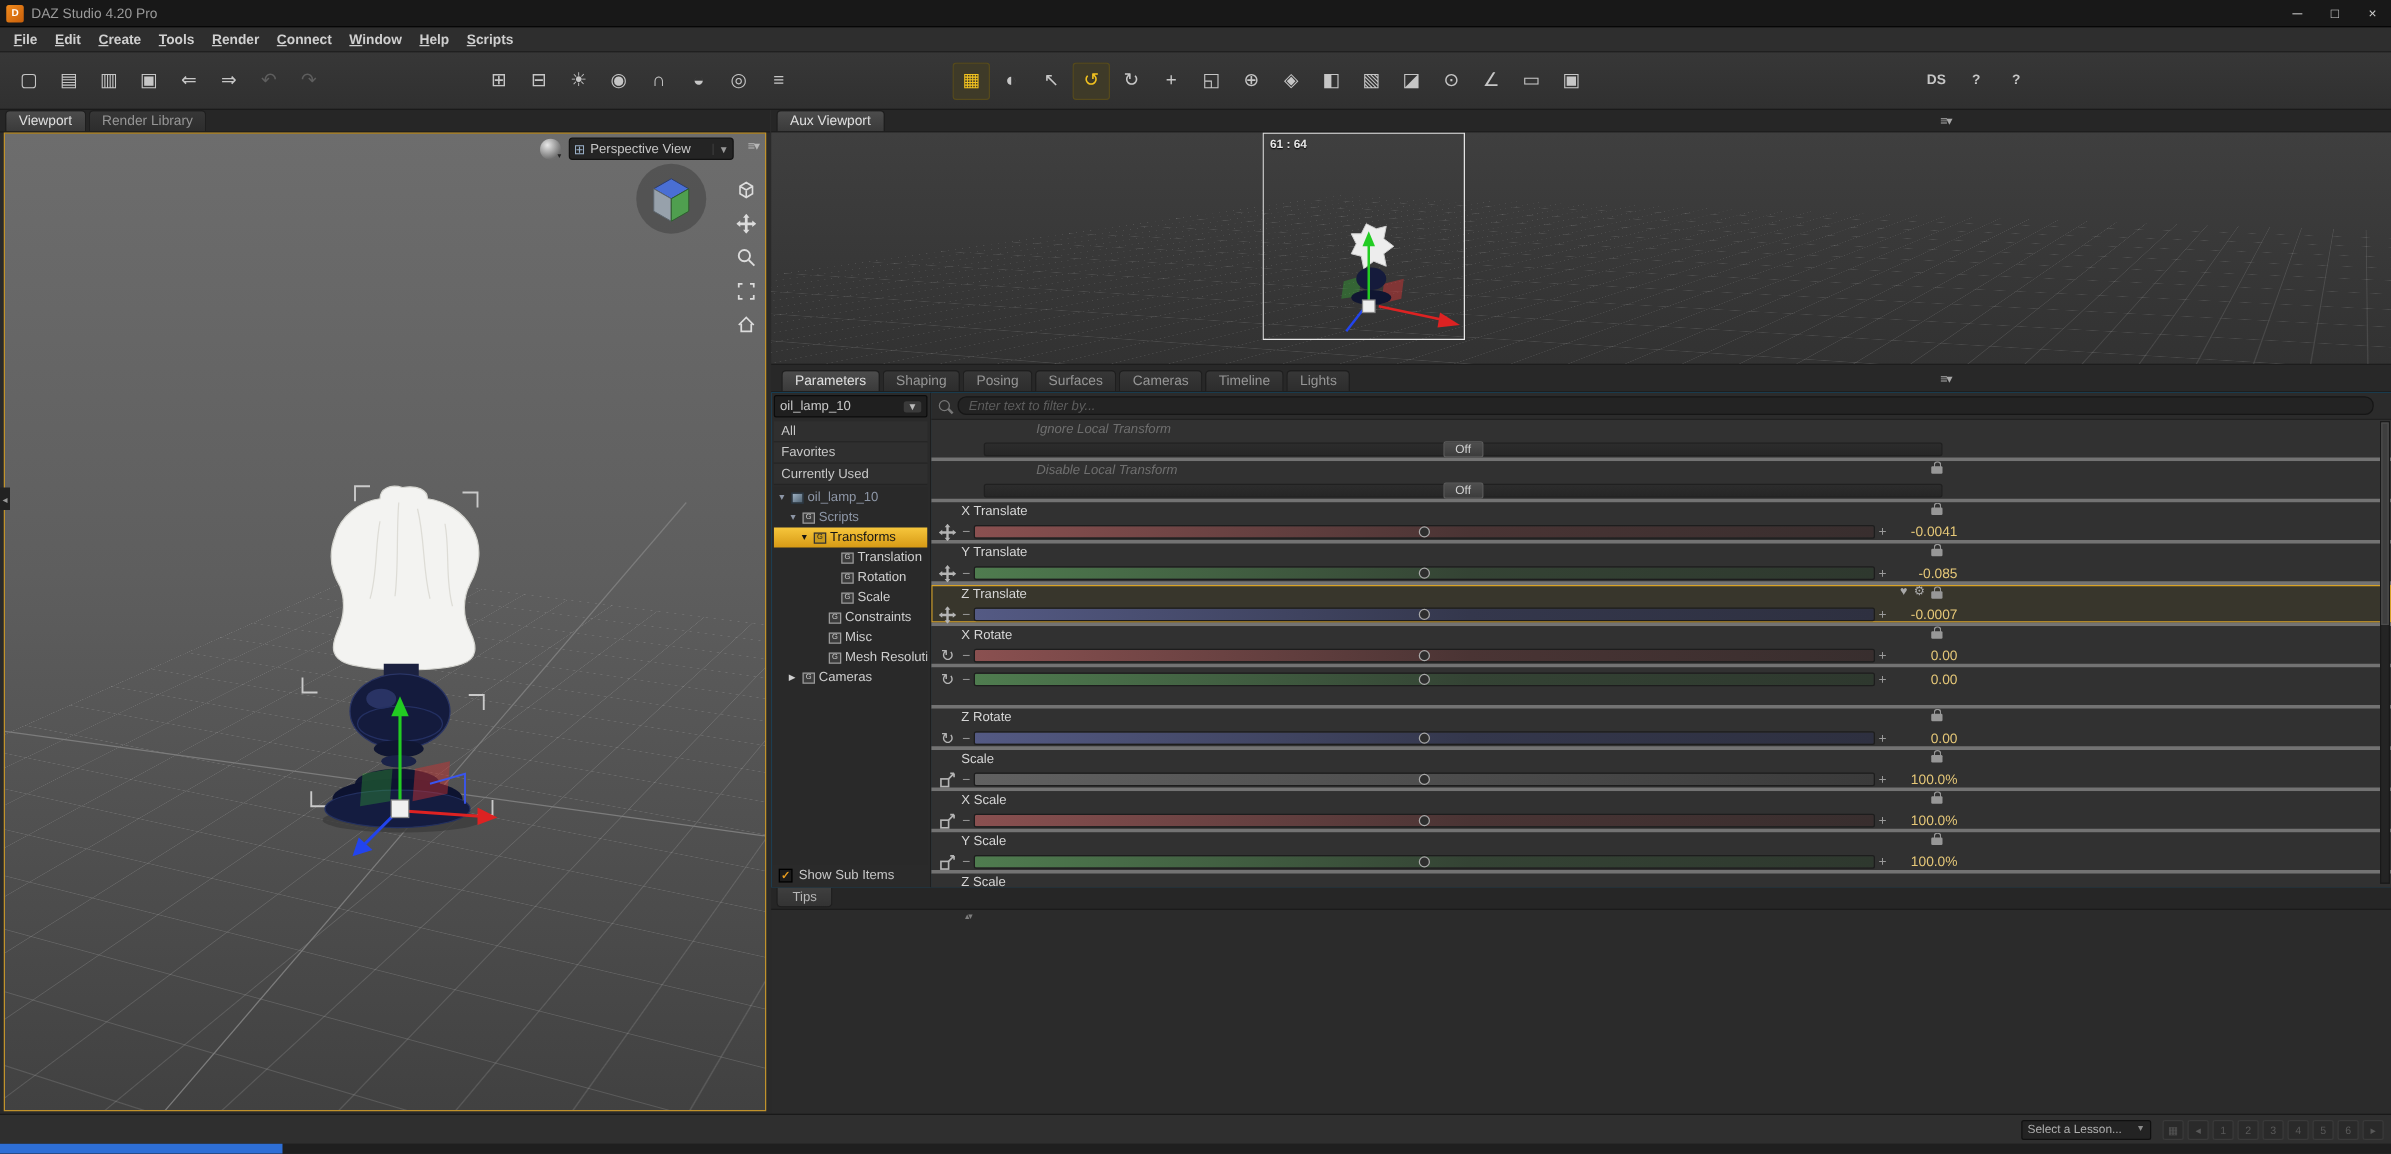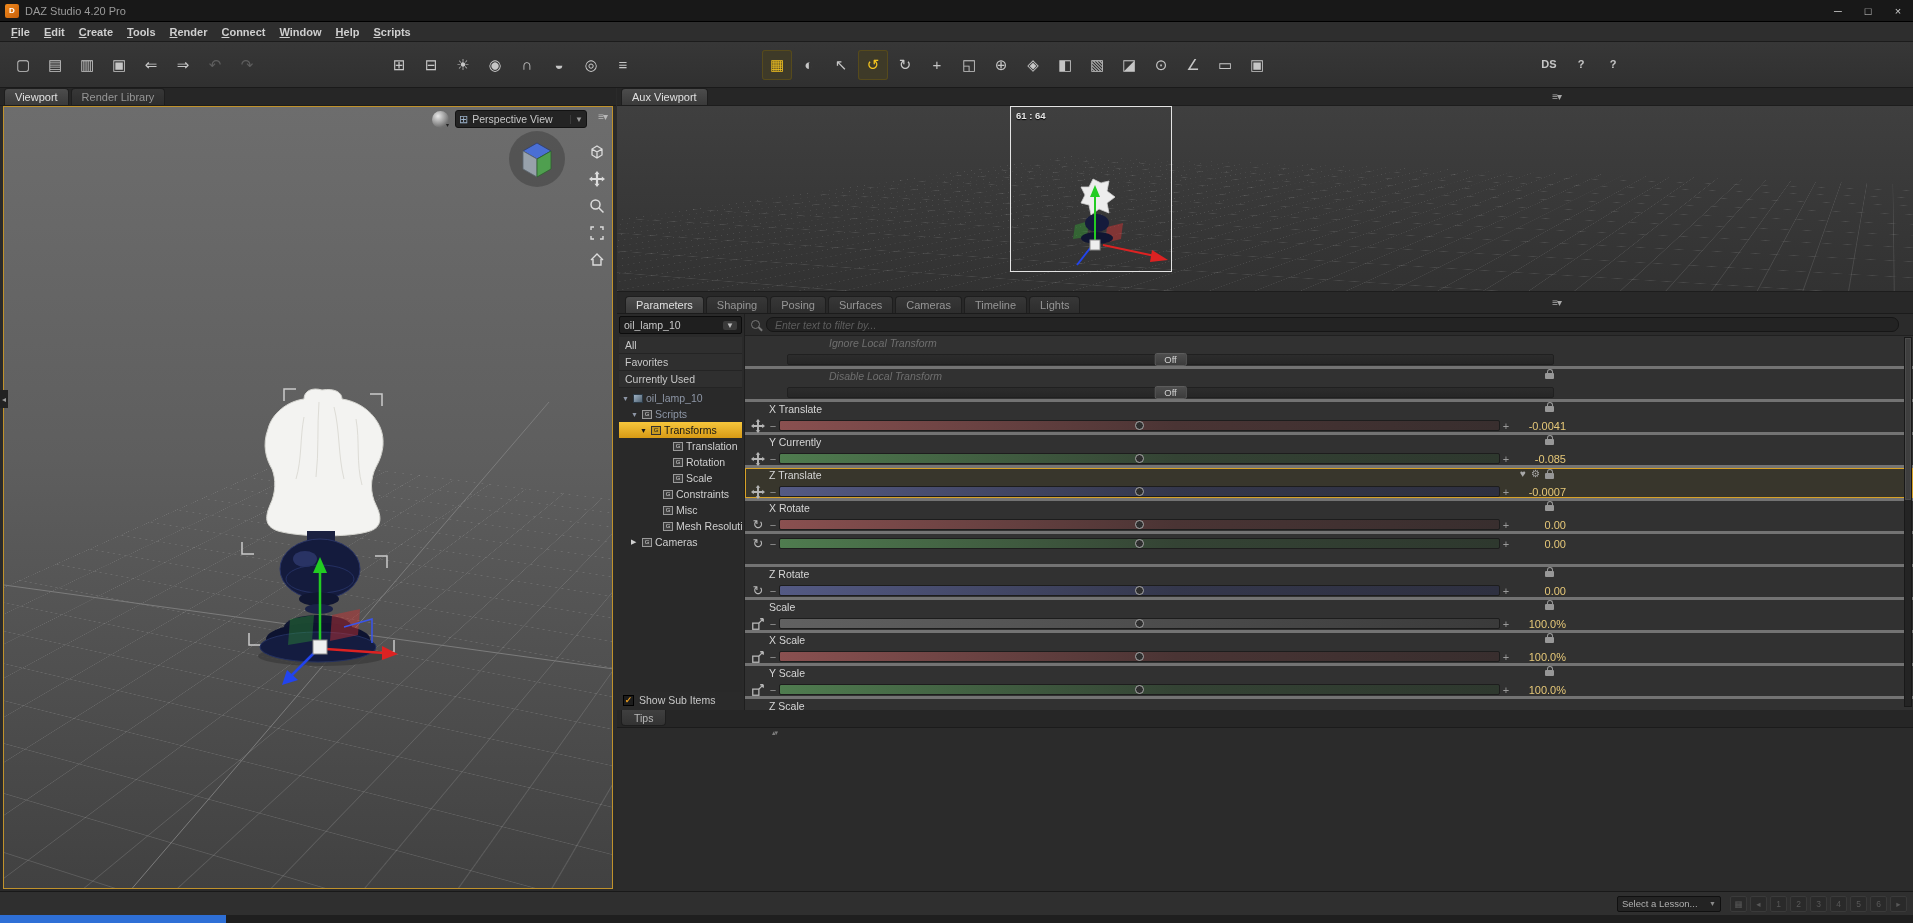--- a/index.html
+++ b/index.html
@@ -620,21 +620,21 @@
                 <div class="track">
                   <span class="handle"></span>
                 </div>
                 <span class="inc">+</span>
                 <span class="pvalue">-0.0041</span>
               </div>
             </div>
 
             <div class="prow m-green m-translate">
               <div class="prow-label-line">
-                <span class="plabel">Y Currently</span>
+                <span class="plabel">Y Translate</span>
                 <span class="row-icons">
 
                   <span class="lock"></span>
                 </span>
               </div>
               <div class="prow-ctrl-line">
                 <span class="ticon ti-translate">
                   <svg width="14" height="14" viewBox="0 0 16 16">
                     <path d="M8 0l2.6 3.2H9.1v3.7h3.7V5.4L16 8l-3.2 2.6V9.1H9.1v3.7h1.5L8 16l-2.6-3.2h1.5V9.1H3.2v1.5L0 8l3.2-2.6v1.5h3.7V3.2H5.4z" fill="#b5b5b5"></path>
                   </svg>

